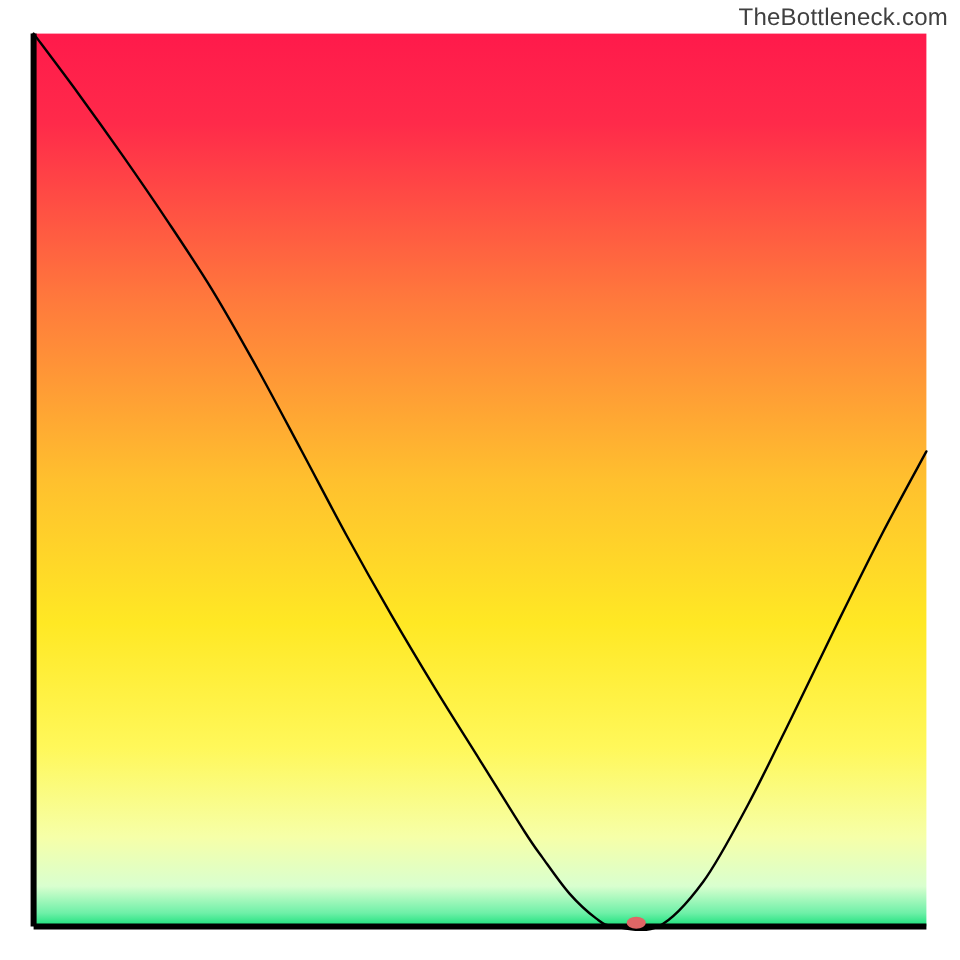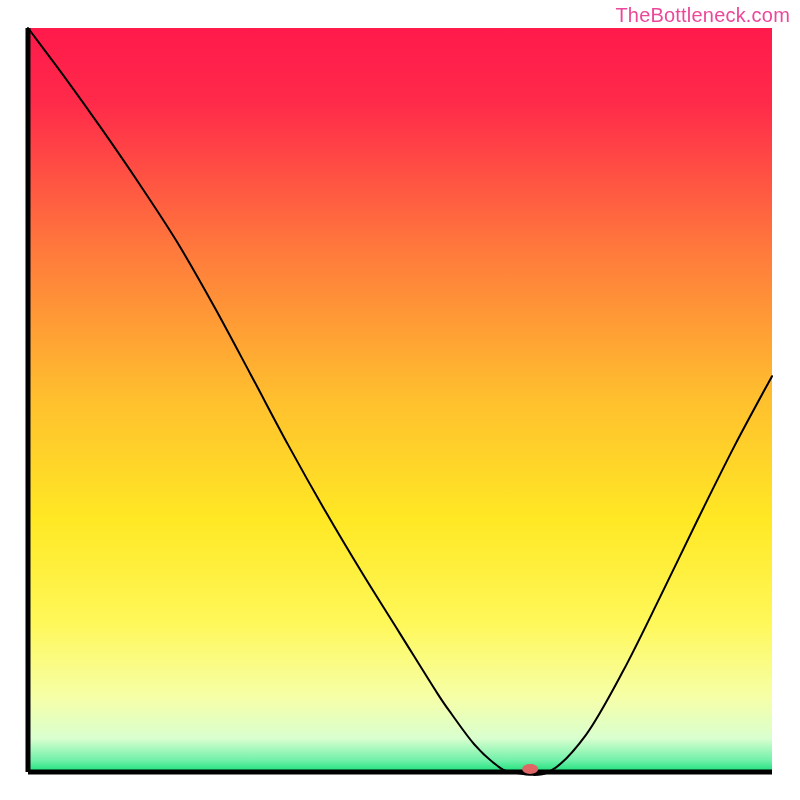--- a/index.html
+++ b/index.html
@@ -12,21 +12,21 @@
   }
   .chart-container {
     position: relative;
     width: 800px;
     height: 800px;
   }
   .watermark {
     position: absolute;
     top: 4px;
     right: 10px;
-    color: #ec4899;
+    color: #404040;
     font-size: 20px;
     font-weight: 500;
     letter-spacing: 0.2px;
     z-index: 5;
   }
   svg.plot {
     position: absolute;
     top: 0;
     left: 0;
     width: 800px;

